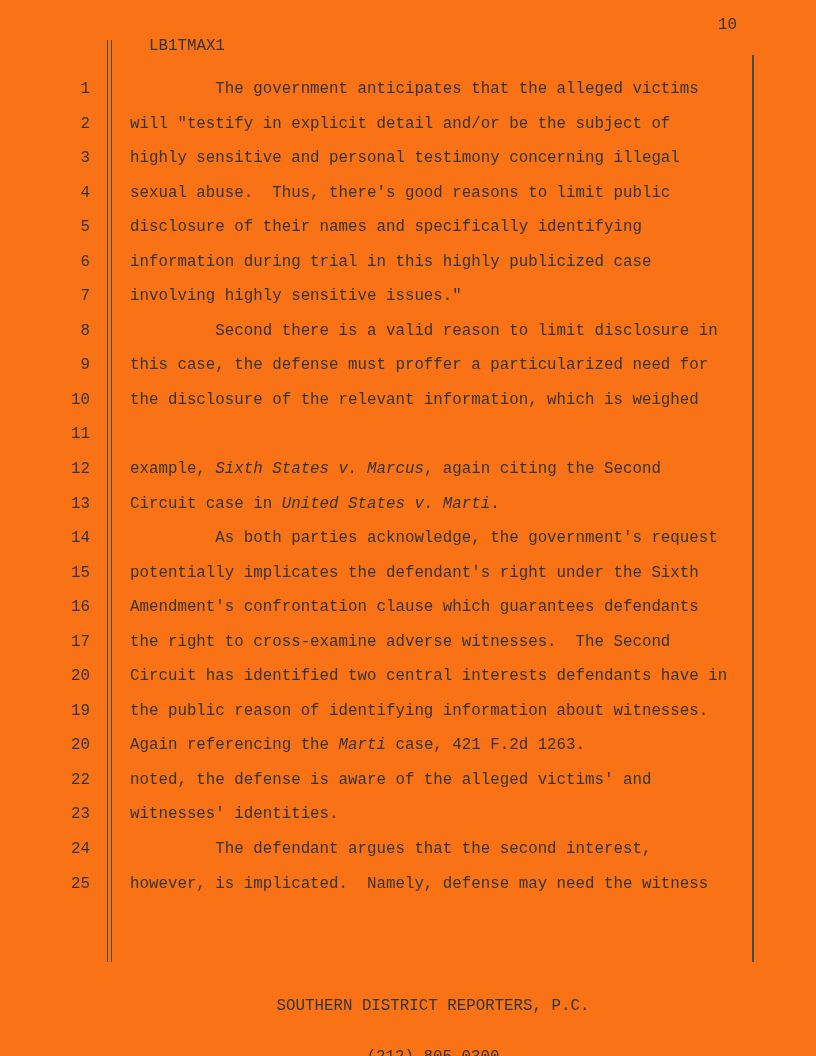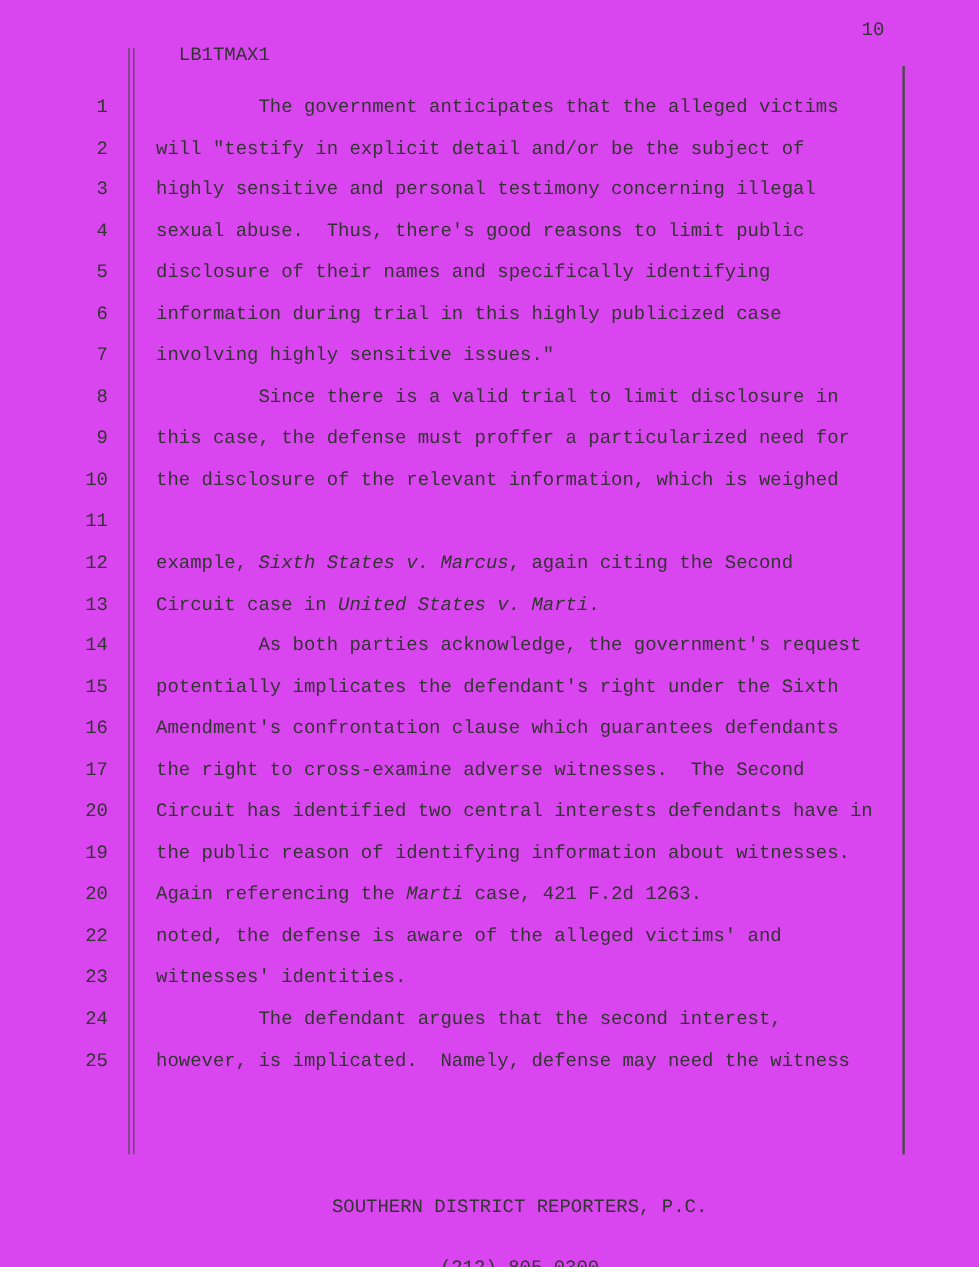--- a/index.html
+++ b/index.html
@@ -4,21 +4,21 @@
 <style>
   html, body {
     margin: 0;
     padding: 0;
     background: #ffffff;
   }
   .page {
     position: relative;
     width: 816px;
     height: 1056px;
-    background: #d946ef;
+    background: #f97316;
     font-family: "Liberation Mono", "DejaVu Sans Mono", monospace;
     font-size: 15.8px;
     color: #343434;
     overflow: hidden;
   }
   .page-number {
     position: absolute;
     top: 16px;
     left: 718px;
     white-space: pre;
@@ -96,21 +96,21 @@
   <div class="rule-right"></div>
 
   <div class="lines">
       <div class="line"><span class="line-num">1</span><span class="line-text"><span>         The government anticipates that the alleged victims</span></span></div>
       <div class="line"><span class="line-num">2</span><span class="line-text"><span>will "testify in explicit detail and/or be the subject of</span></span></div>
       <div class="line"><span class="line-num">3</span><span class="line-text"><span>highly sensitive and personal testimony concerning illegal</span></span></div>
       <div class="line"><span class="line-num">4</span><span class="line-text"><span>sexual abuse.  Thus, there's good reasons to limit public</span></span></div>
       <div class="line"><span class="line-num">5</span><span class="line-text"><span>disclosure of their names and specifically identifying</span></span></div>
       <div class="line"><span class="line-num">6</span><span class="line-text"><span>information during trial in this highly publicized case</span></span></div>
       <div class="line"><span class="line-num">7</span><span class="line-text"><span>involving highly sensitive issues."</span></span></div>
-      <div class="line"><span class="line-num">8</span><span class="line-text"><span>         Since there is a valid trial to limit disclosure in</span></span></div>
+      <div class="line"><span class="line-num">8</span><span class="line-text"><span>         Second there is a valid reason to limit disclosure in</span></span></div>
       <div class="line"><span class="line-num">9</span><span class="line-text"><span>this case, the defense must proffer a particularized need for</span></span></div>
       <div class="line"><span class="line-num">10</span><span class="line-text"><span>the disclosure of the relevant information, which is weighed</span></span></div>
       <div class="line"><span class="line-num">11</span></div>
       <div class="line"><span class="line-num">12</span><span class="line-text"><span>example, </span><span class="italic">Sixth States v. Marcus</span><span>, again citing the Second</span></span></div>
       <div class="line"><span class="line-num">13</span><span class="line-text"><span>Circuit case in </span><span class="italic">United States v. Marti</span><span>.</span></span></div>
       <div class="line"><span class="line-num">14</span><span class="line-text"><span>         As both parties acknowledge, the government's request</span></span></div>
       <div class="line"><span class="line-num">15</span><span class="line-text"><span>potentially implicates the defendant's right under the Sixth</span></span></div>
       <div class="line"><span class="line-num">16</span><span class="line-text"><span>Amendment's confrontation clause which guarantees defendants</span></span></div>
       <div class="line"><span class="line-num">17</span><span class="line-text"><span>the right to cross-examine adverse witnesses.  The Second</span></span></div>
       <div class="line"><span class="line-num">20</span><span class="line-text"><span>Circuit has identified two central interests defendants have in</span></span></div>

